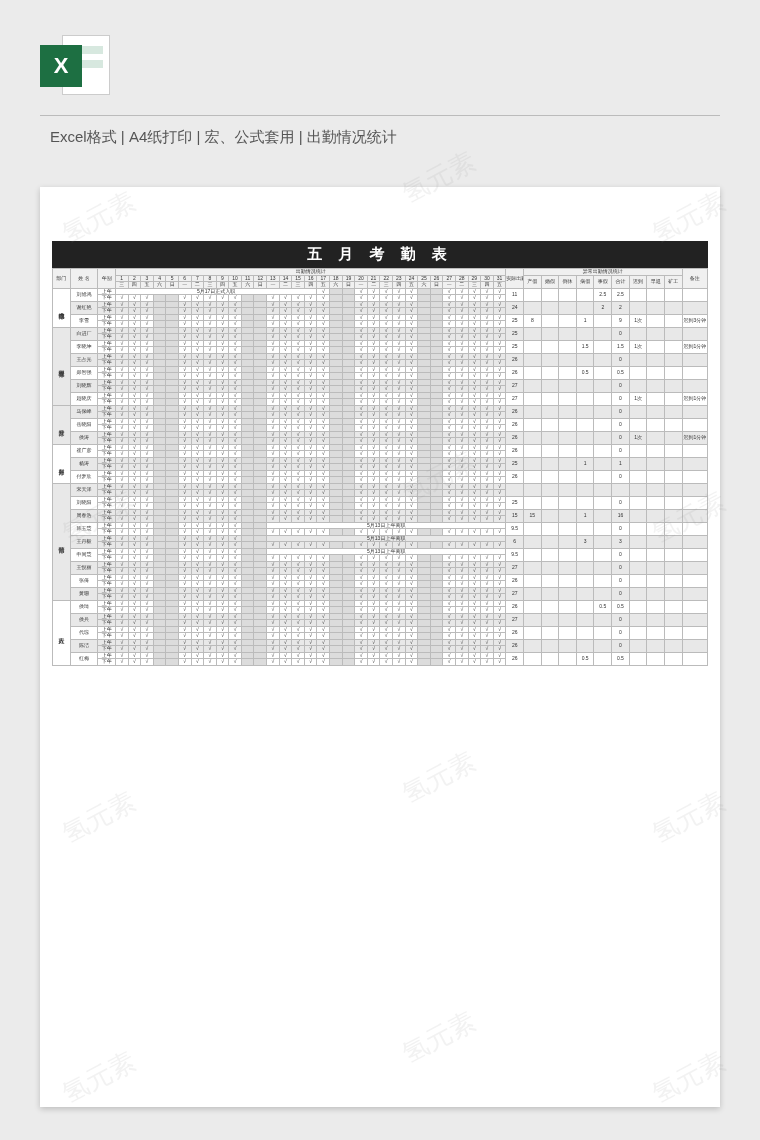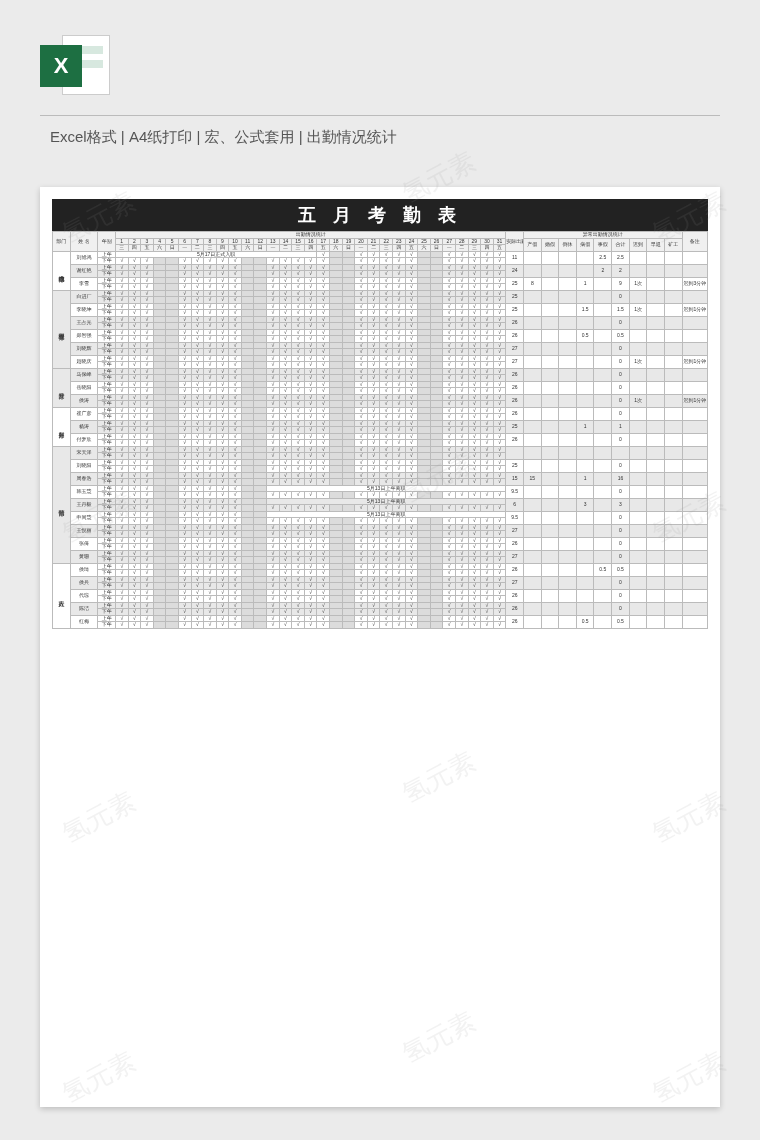--- a/index.html
+++ b/index.html
@@ -73,24 +73,25 @@
     background: #fff;
     box-shadow: 0 2px 6px rgba(0,0,0,0.2);
     padding: 12px;
     height: 920px;
     overflow: hidden;
   }
   .sheet-title {
     background: #222;
     color: #fff;
     text-align: center;
-    font-size: 18px;
+    font-size: 15px;
     letter-spacing: 6px;
     padding: 4px 0;
     font-weight: bold;
+    margin-top: 42px;
   }
   table {
     border-collapse: collapse;
     width: 100%;
     table-layout: fixed;
     font-size: 5px;
     color: #333;
   }
   th, td {
     border: 0.5px solid #bbb;

